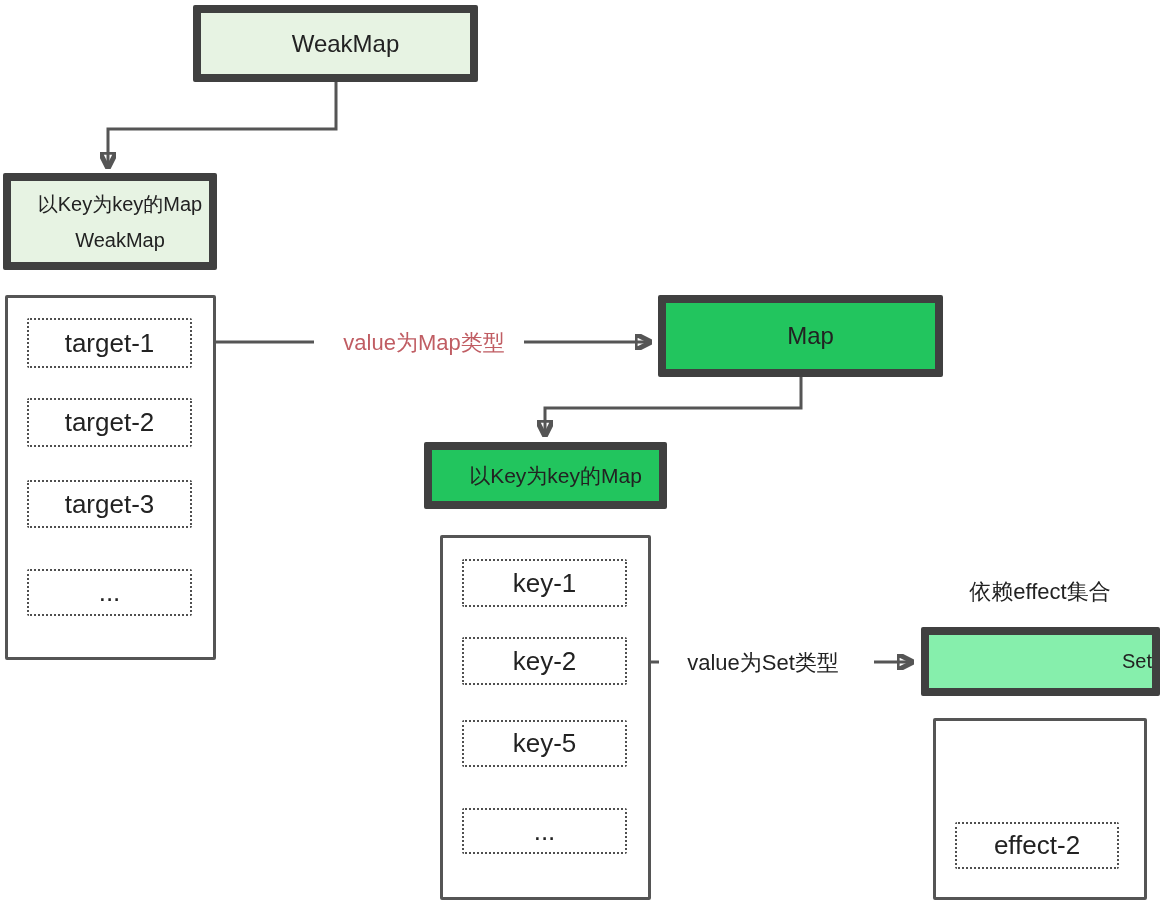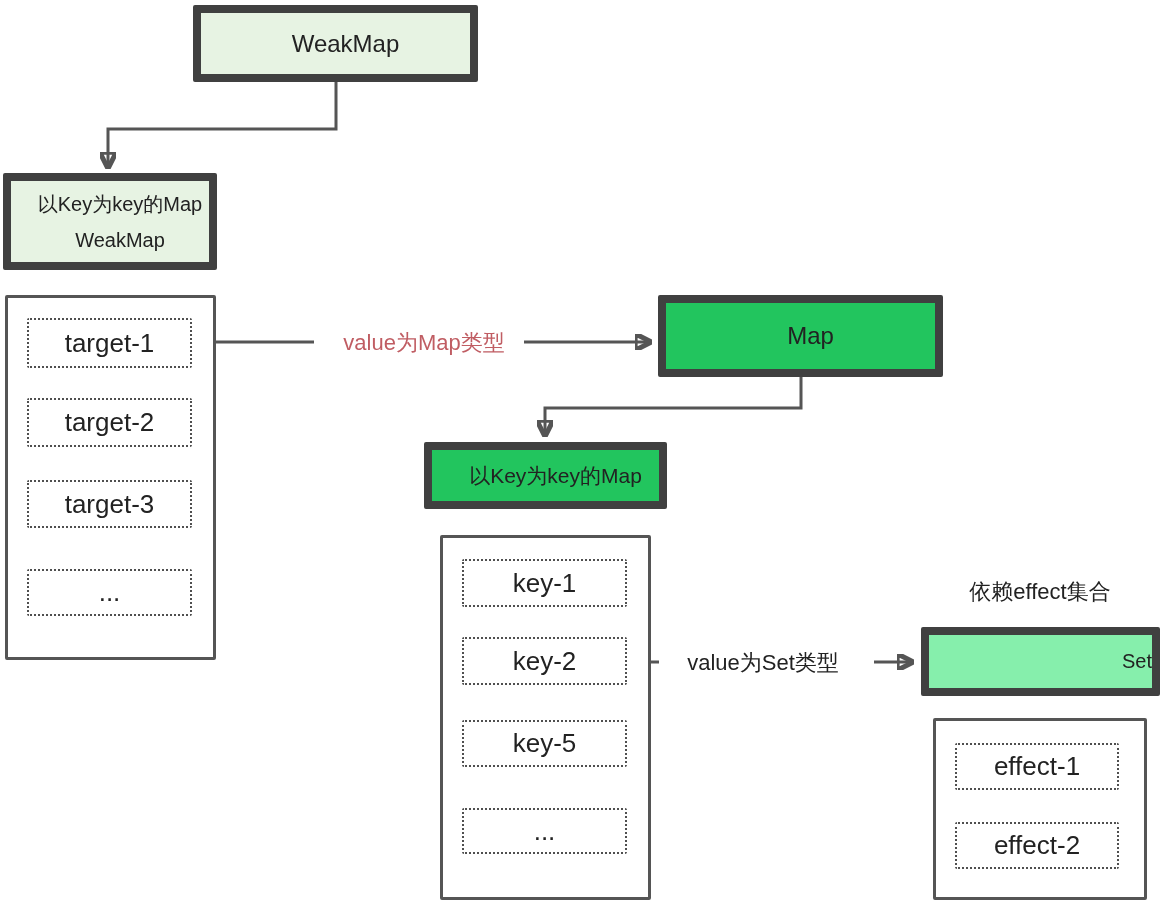--- a/index.html
+++ b/index.html
@@ -132,16 +132,15 @@
 
   <span class="edge-label" style="left:763px; top:663px;">value为Set类型</span>
 
   <span class="caption" style="left:1040px; top:592px;">依赖effect集合</span>
 
   <div class="node fill-yellow title-sm" style="left:921px; top:627px; width:239px; height:69px;">
     <span>Set</span>
   </div>
 
   <div class="list-container" style="left:933px; top:718px; width:214px; height:182px;"></div>
-  <div class="dashed-item" style="left:955px; top:743px; width:164px; height:47px;">effect-1</div>
   <div class="dashed-item" style="left:955px; top:822px; width:164px; height:47px;">effect-2</div>
 
 </div>
 
 </body></html>

